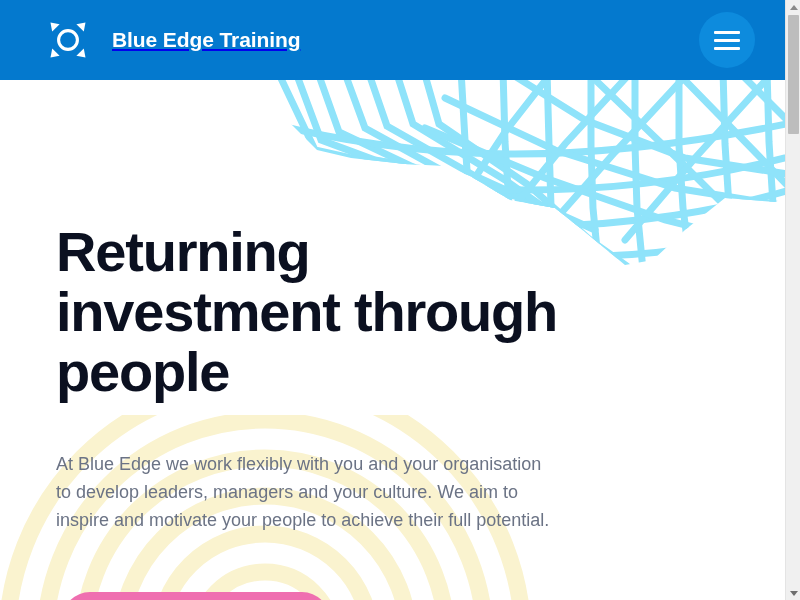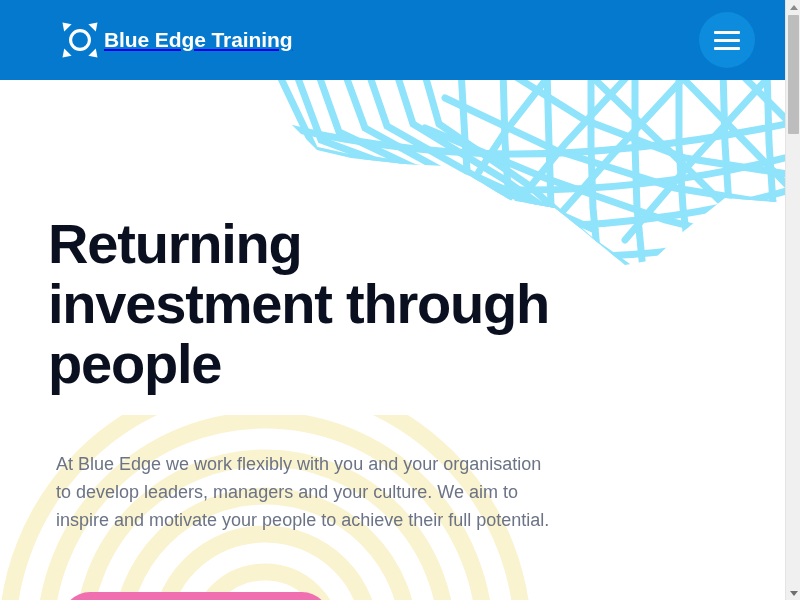--- a/index.html
+++ b/index.html
@@ -35,26 +35,26 @@
     position: absolute;
     left: 0; top: 0;
     width: 785px;
     height: 80px;
     background: #0479CE;
     z-index: 40;
   }
 
   #brand {
     position: absolute;
-    left: 60px;
+    left: 48px;
     top: 18px;
     height: 44px;
     display: flex;
     align-items: center;
-    gap: 4px;
+    gap: 24px;
     cursor: pointer;
   }
 
   #logo-mark { width: 40px; height: 40px; display: block; }
 
   #brand-name {
     color: #ffffff;
     font-size: 21px;
     font-weight: bold;
     letter-spacing: -0.1px;
@@ -113,21 +113,21 @@
     left: 0;
     top: 80px;
     width: 785px;
     z-index: 20;
   }
 
   #hero-title {
     position: absolute;
     left: 48px;
     top: 134px;
-    margin: 0;
+    margin: 8px;
     width: 540px;
     color: #0B1020;
     font-size: 56px;
     line-height: 60px;
     font-weight: bold;
     letter-spacing: -1.2px;
   }
 
   #hero-paragraph {
     position: absolute;

